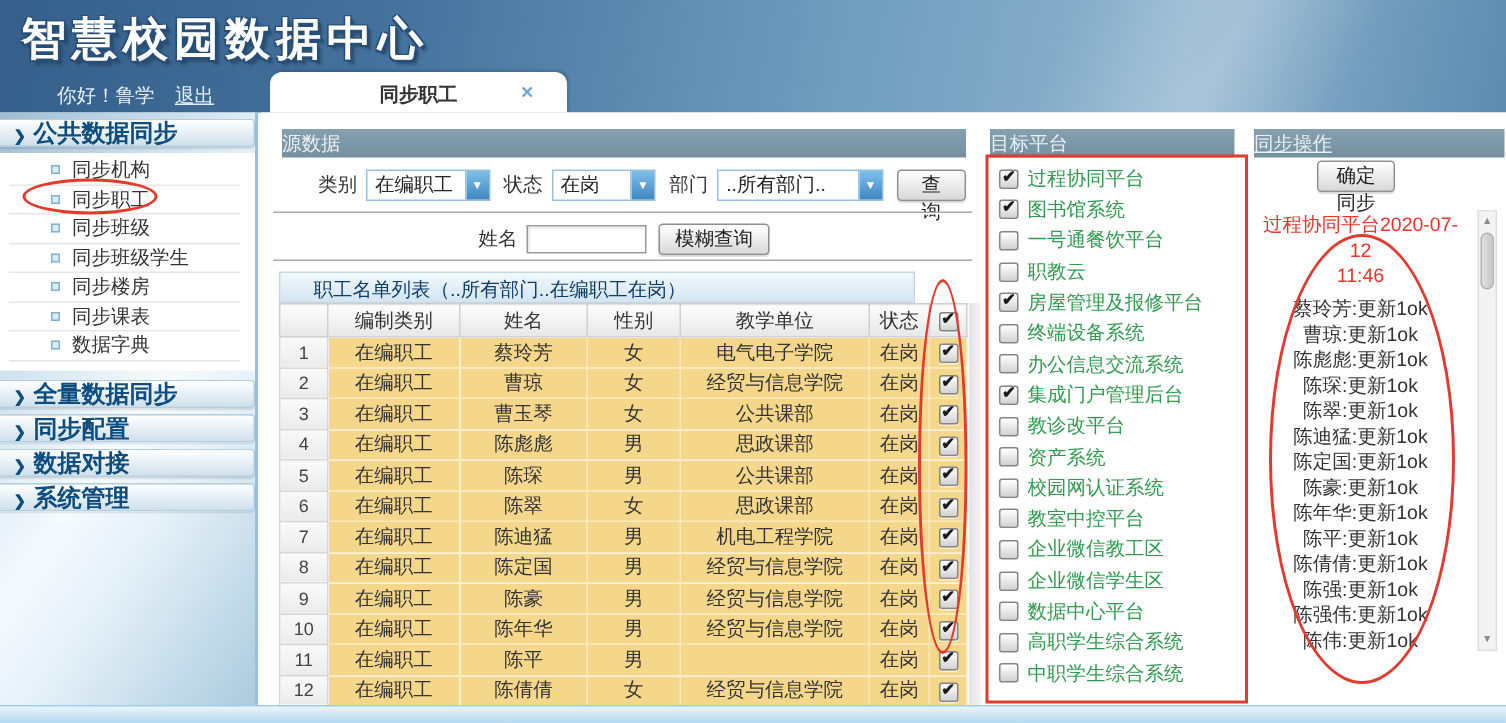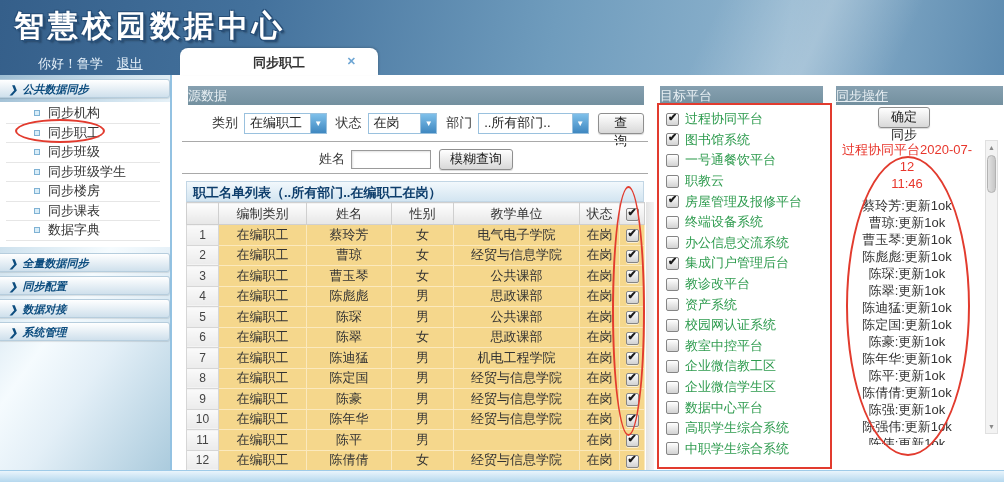--- a/index.html
+++ b/index.html
@@ -21,22 +21,22 @@
   .tab-close { position:absolute; right:22px; top:7px; font-size:11px; color:#6ea6d4; font-weight:bold; cursor:pointer; }
   .tab-close::before { content:"✕"; }
 
   
   .sidebar { position:absolute; left:0; top:75px; width:172px; height:395px;
     background:linear-gradient(125deg,#9dbdd3 0%,#cfe2ee 28%,#f5fbfe 52%,#e3eff7 68%,#abcbdd 100%);
     border-right:2px solid #93c2e2; }
   .menu-box { padding-top:4px; }
   .section-bar { height:19px; line-height:19px; margin-bottom:4px; padding-left:9px;
     background:linear-gradient(#ffffff,#cfe0ec); border:1px solid #b6cddd; border-left:none;
-    border-radius:0 3px 3px 0; font-size:11px; font-weight:bold; color:#0d4d7f;
-    box-shadow:0 1px 1px rgba(0,0,0,.1); cursor:pointer;font-style:italic; }
+    border-radius:0 3px 3px 0; font-size:16px; font-weight:bold; color:#0d4d7f;
+    box-shadow:0 1px 1px rgba(0,0,0,.1); cursor:pointer; }
   .section-bar::before { content:"❯"; font-size:10px; margin-right:5px; color:#0d4d7f; }
   .menu-items { background:#fff; padding:2px 0 6px 0; margin-bottom:6px; }
   .menu-item { position:relative; height:19.5px; display:flex; align-items:center; padding-left:28px;
     margin:0 10px 0 6px; font-size:13px; color:#333; border-bottom:1px solid #e6e6e6; cursor:pointer; }
   .bullet { width:6px; height:6px; border:1px solid #7fb2d4; background:#d9edf8; margin-right:8px; flex:none; }
 
   
   .content { position:absolute; left:174px; top:75px; width:830px; height:395px; background:#fff; }
   .panel-header { position:absolute; height:19px; line-height:19px; text-align:left;
     background:linear-gradient(#86a0b0,#73909f); color:#e9f0f4; font-size:13px; }
@@ -55,23 +55,23 @@
   .btn { font-family:inherit; font-size:13px; color:#222; background:linear-gradient(#ffffff,#d8d8d8);
     border:1px solid #8f8f8f; border-radius:3px; height:21px; padding:0 10px;
     box-shadow:0 1px 1px rgba(0,0,0,.15); cursor:pointer; }
   .hsep { position:absolute; left:182px; width:466px; border-top:1px solid #a9a9a9; border-bottom:1px solid #fff; }
   .sep1 { top:141px; } .sep2 { top:173px; }
   .filter-row2 { position:absolute; left:188px; top:147px; width:456px; height:24px;
     display:flex; align-items:center; justify-content:center; font-size:13px; color:#333; }
   .txt { width:80px; height:19px; border:1px solid #9a9a9a; margin:0 8px 0 6px;
     box-shadow:inset 1px 1px 2px rgba(0,0,0,.12); font-size:13px; padding:0 3px; }
 
-  .table-title { position:absolute; left:186px; top:181px; width:458px; height:21px; line-height:21px;
-    background:linear-gradient(#f2f8fc,#d3e5f1); border:1px solid #c2d6e5; padding-left:6px;
-    font-size:13px; font-weight:bold; color:#0d3d6b; }
+  .table-title { position:absolute; left:186px; top:181px; width:424px; height:21px; line-height:21px;
+    background:linear-gradient(#f2f8fc,#d3e5f1); border:1px solid #c2d6e5; padding-left:22px;
+    font-size:13px; font-weight:normal; color:#0d3d6b; }
   .emp-table { position:absolute; left:186px; top:202px; width:458px; border-collapse:collapse;
     table-layout:fixed; font-size:13px; color:#333; }
   .emp-table th { height:22px; font-weight:normal; background:linear-gradient(#fdfdfd,#e7e7e7);
     border:1px solid #cfcfcf; text-align:center; }
   .emp-table td { height:20.5px; text-align:center; background:#f5d78c; border:1px solid #fbe9bd;
     overflow:hidden; white-space:nowrap; }
   .emp-table td.num { background:linear-gradient(#fafafa,#ebebeb); border:1px solid #d6d6d6;
     font-size:12px; color:#444; }
   .table-scrollbar { position:absolute; left:646px; top:202px; width:8px; height:268px;
     background:linear-gradient(90deg,#e3e3e3,#f4f4f4); }
@@ -454,21 +454,20 @@
     <div class="log-header">
       <div>过程协同平台2020-07-12</div>
       <div>11:46</div>
     </div>
     <div>
 
         <div class="log-line">蔡玲芳:更新1ok</div>
 
         <div class="log-line">曹琼:更新1ok</div>
 
-        <div class="log-line">曹玉琴:更新1ok</div>
 
         <div class="log-line">陈彪彪:更新1ok</div>
 
         <div class="log-line">陈琛:更新1ok</div>
 
         <div class="log-line">陈翠:更新1ok</div>
 
         <div class="log-line">陈迪猛:更新1ok</div>
 
         <div class="log-line">陈定国:更新1ok</div>

